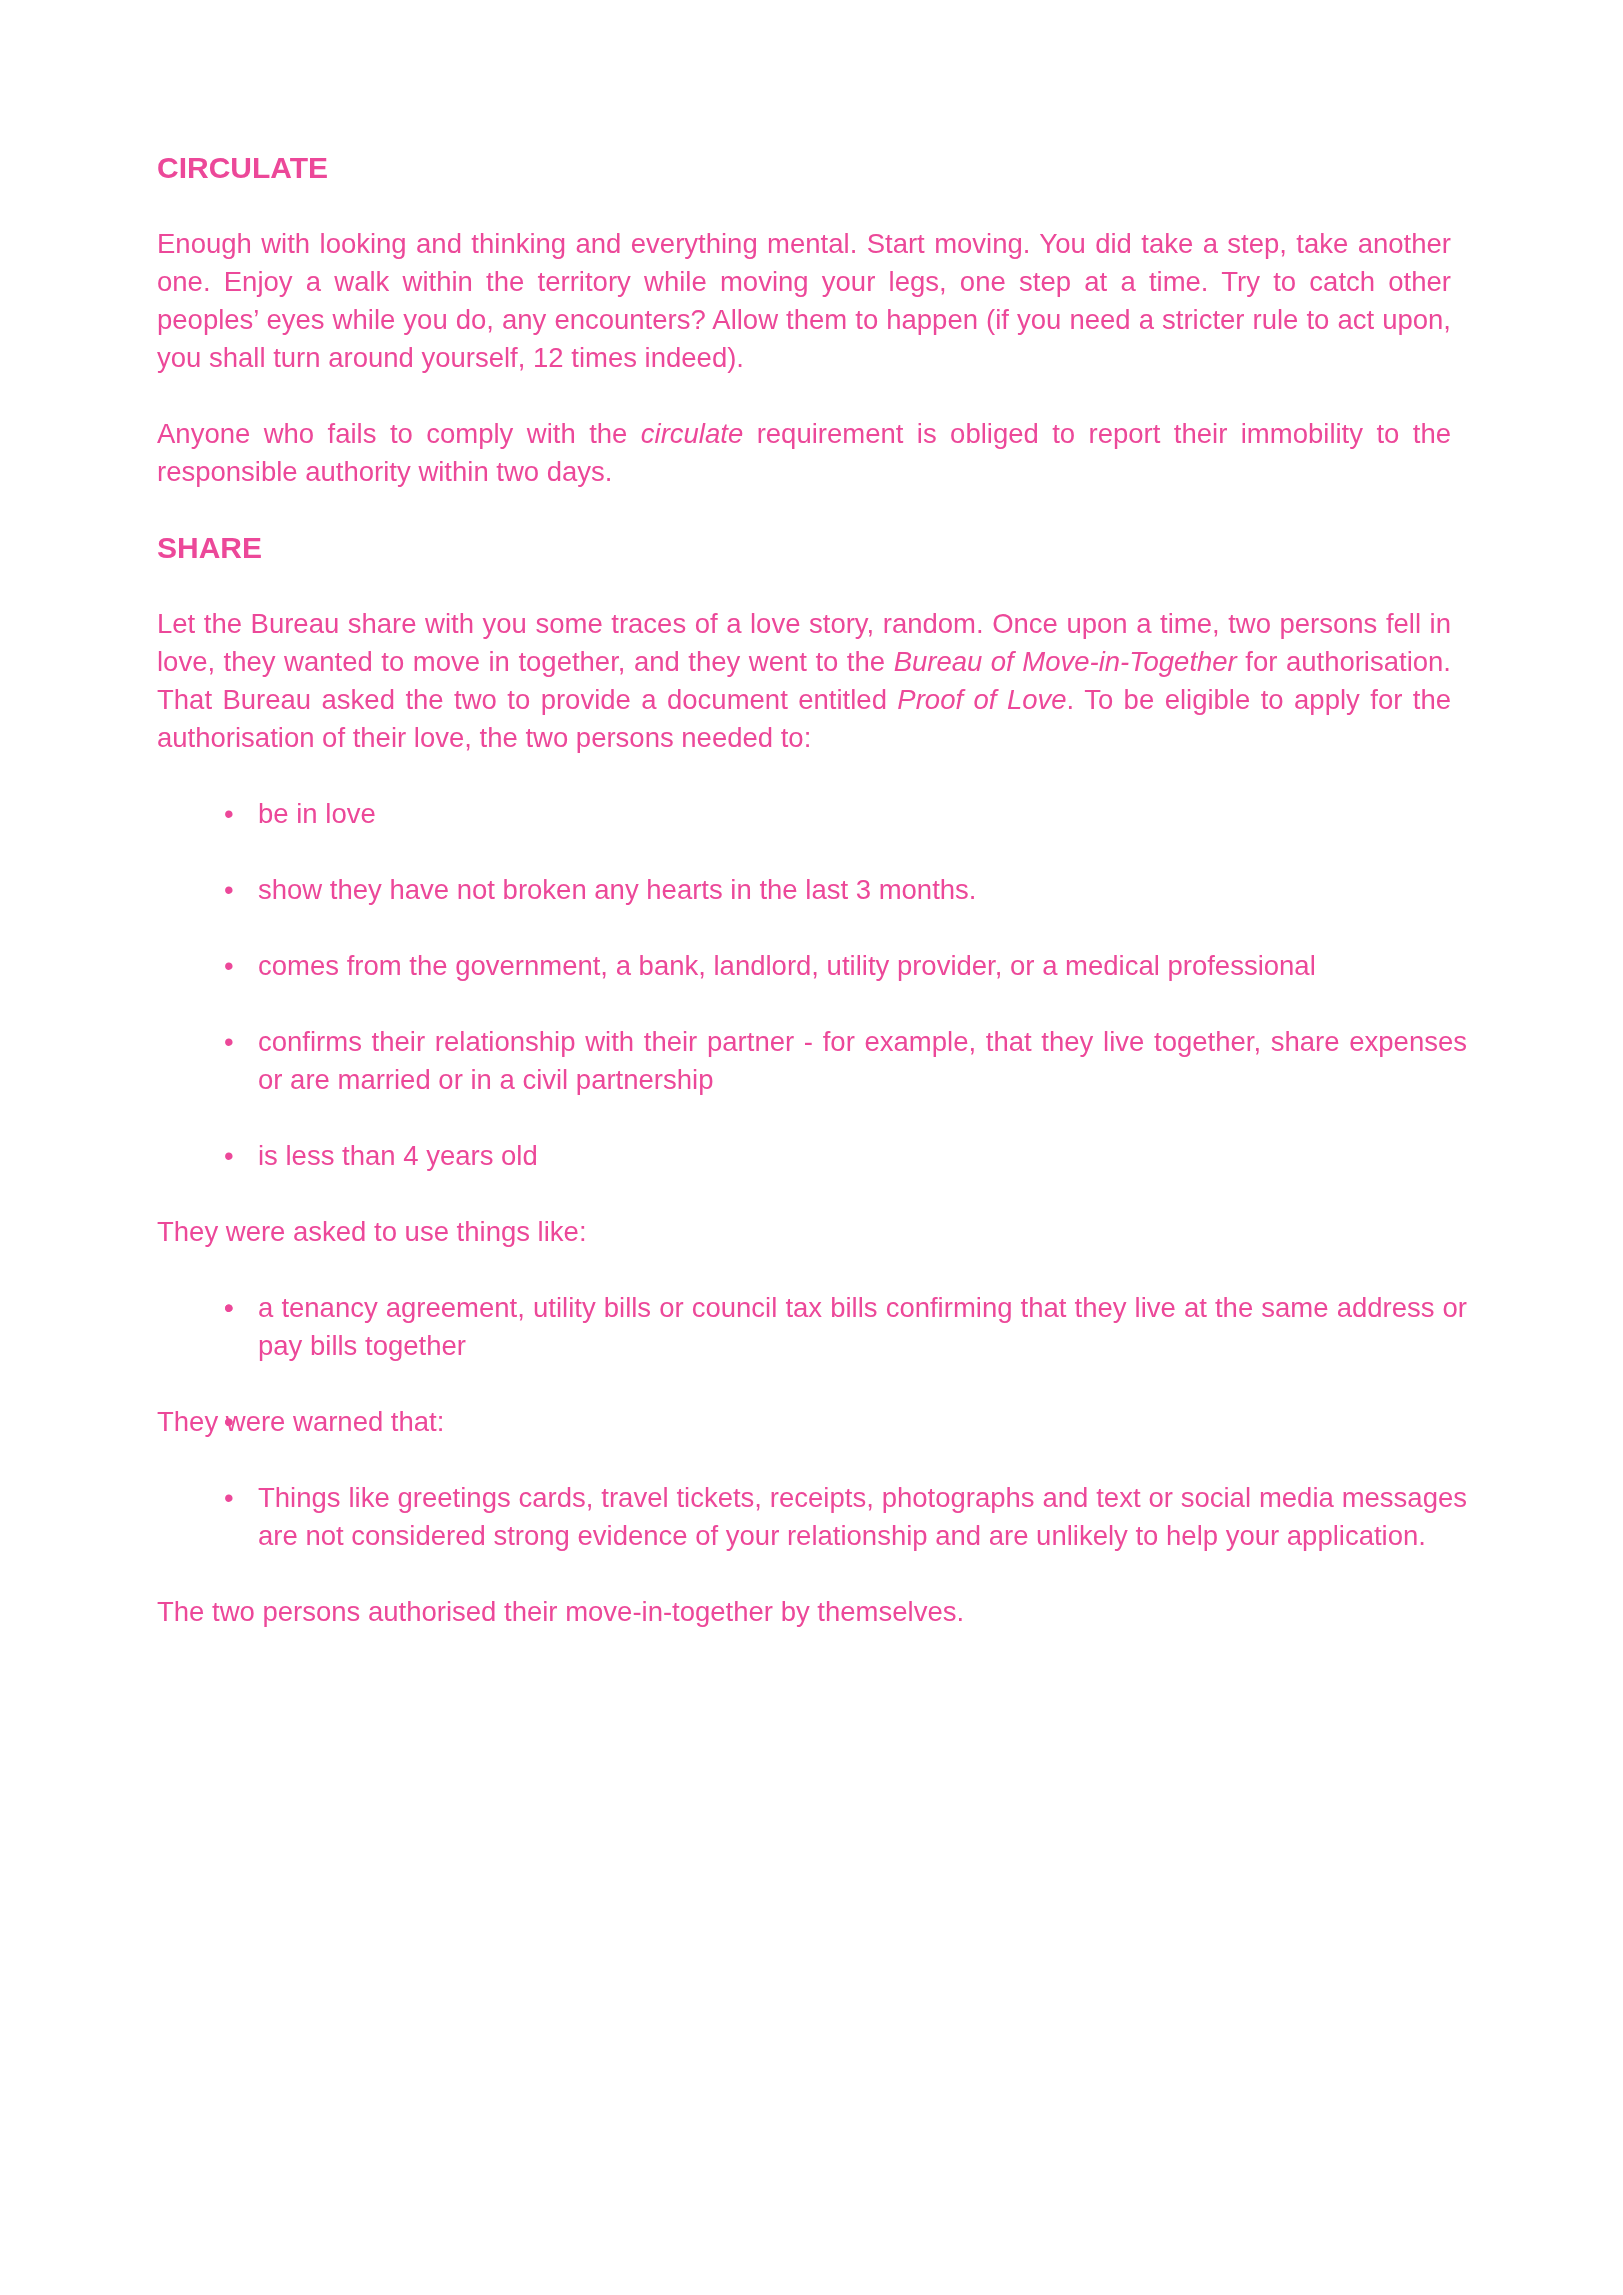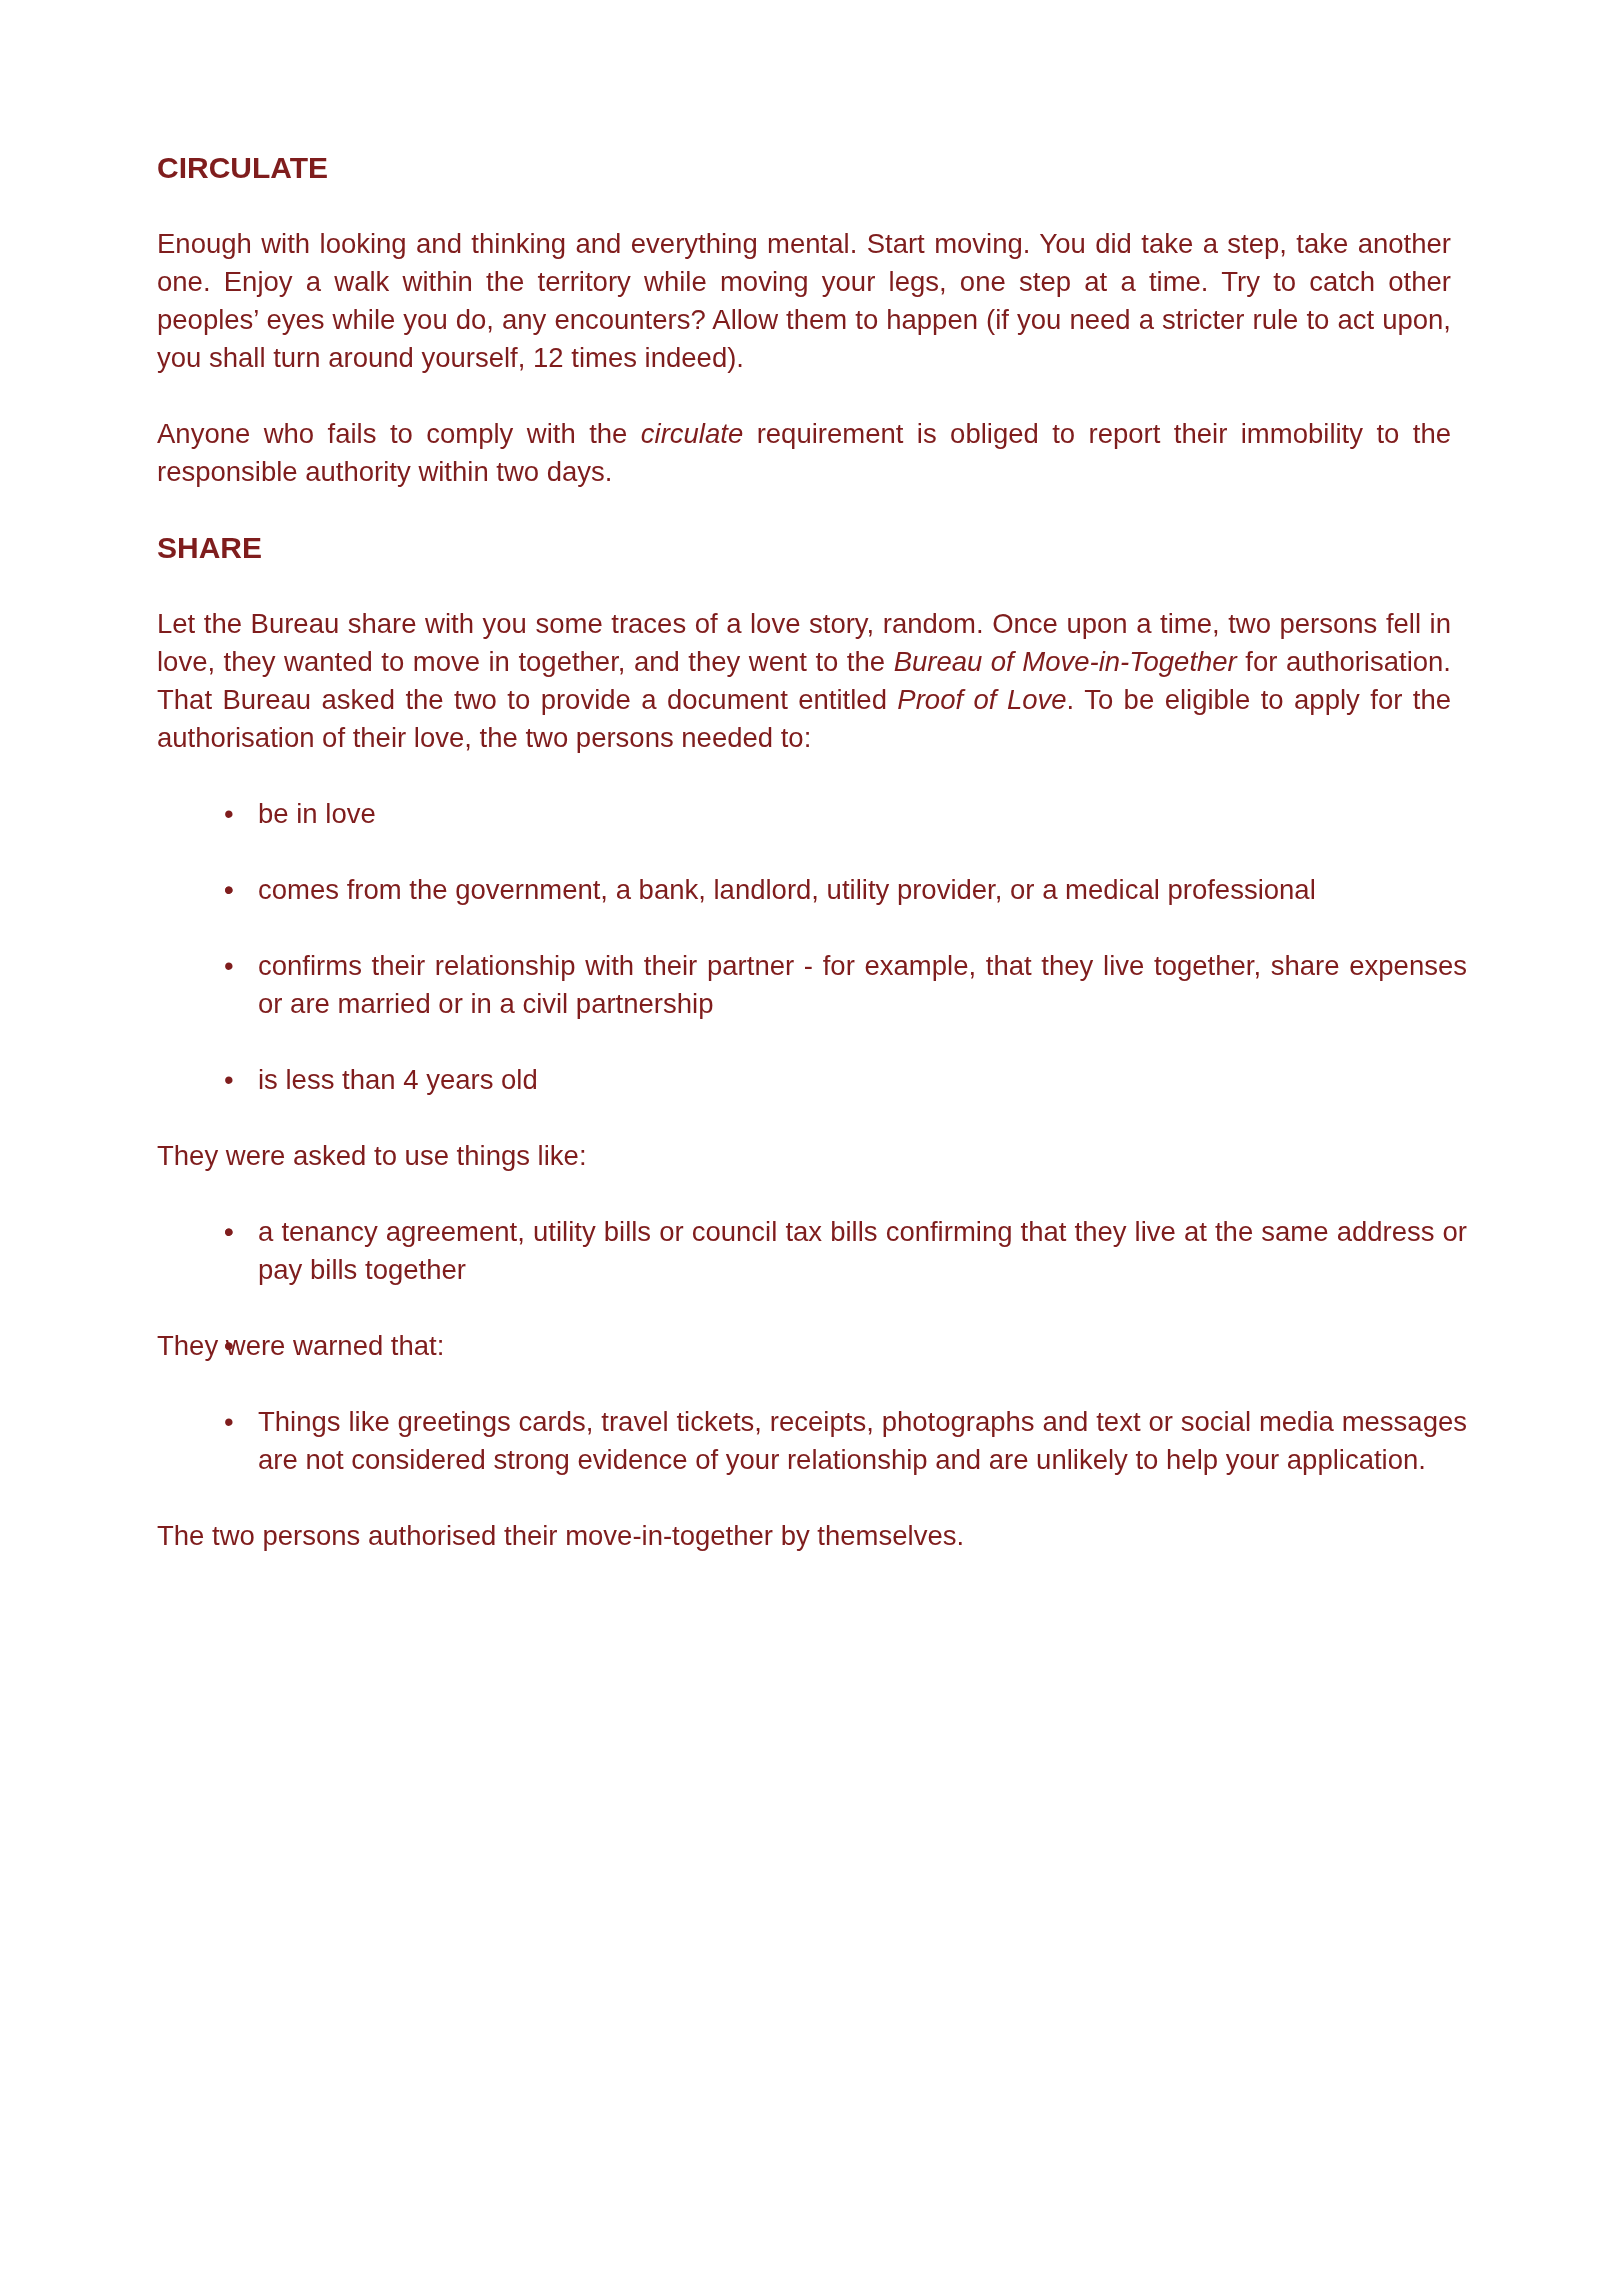--- a/index.html
+++ b/index.html
@@ -7,21 +7,21 @@
       padding: 0;
       background: #ffffff;
     }
     .page {
       position: relative;
       width: 1623px;
       height: 2295px;
       box-sizing: border-box;
       padding: 149px 156px 0 157px;
       background: #ffffff;
-      color: #7f1d1d;
+      color: #ec4899;
       font-family: "Liberation Sans", "DejaVu Sans", sans-serif;
       font-size: 27.5px;
       line-height: 38px;
       overflow: hidden;
     }
     .page > :first-child { margin-top: 0; }
     .doc-heading {
       font-size: 30px;
       font-weight: 700;
       line-height: 38px;
@@ -60,21 +60,21 @@
 
   <p class="doc-para"><span>Anyone who fails to comply with the </span><span class="italic-run">circulate</span><span> requirement is obliged to report their immobility to the responsible authority within two days.</span></p>
 
   <div class="doc-heading">SHARE</div>
 
 
   <p class="doc-para"><span>Let the Bureau share with you some traces of a love story, random. Once upon a time, two persons fell in love, they wanted to move in together, and they went to the </span><span class="italic-run">Bureau of Move-in-Together</span><span> for authorisation. That Bureau asked the two to provide a document entitled </span><span class="italic-run">Proof of Love</span><span>. To be eligible to apply for the authorisation of their love, the two persons needed to:</span></p>
 
   <ul class="doc-list">
     <li class="doc-list-item"><span class="bullet">•</span><span>be in love</span></li>
-    <li class="doc-list-item"><span class="bullet">•</span></li>
+    <li class="doc-list-item"><span class="bullet">•</span><span>show they have not broken any hearts in the last 3 months.</span></li>
   </ul>
 
 
   <ul class="doc-list">
     <li class="doc-list-item"><span class="bullet">•</span><span>comes from the government, a bank, landlord, utility provider, or a medical professional</span></li>
     <li class="doc-list-item"><span class="bullet">•</span><span>confirms their relationship with their partner - for example, that they live together, share expenses or are married or in a civil partnership</span></li>
     <li class="doc-list-item"><span class="bullet">•</span><span>is less than 4 years old</span></li>
   </ul>
 
   <p class="doc-para">They were asked to use things like:</p>

